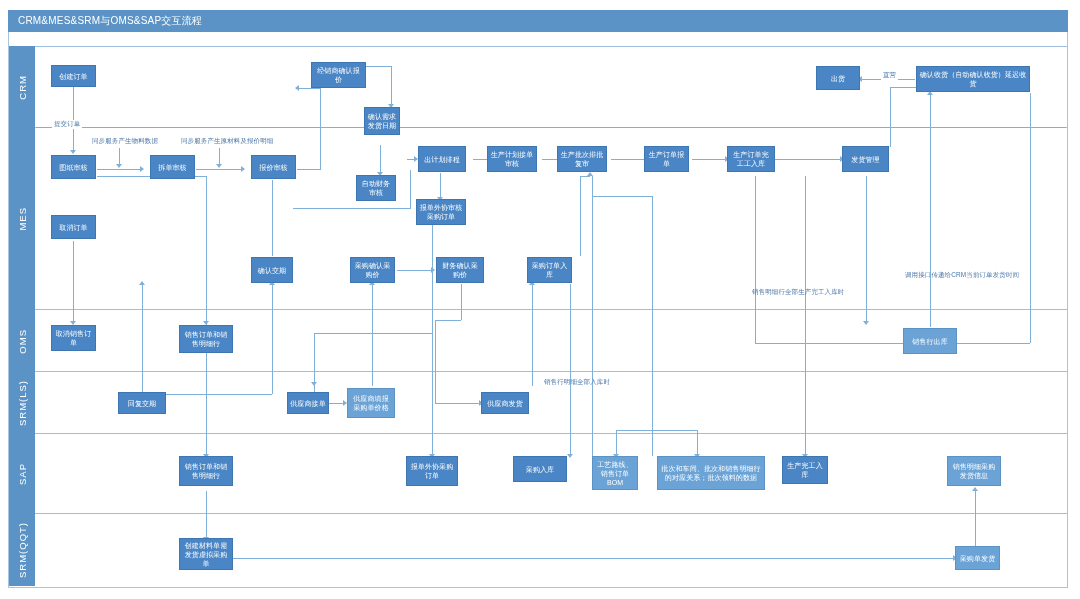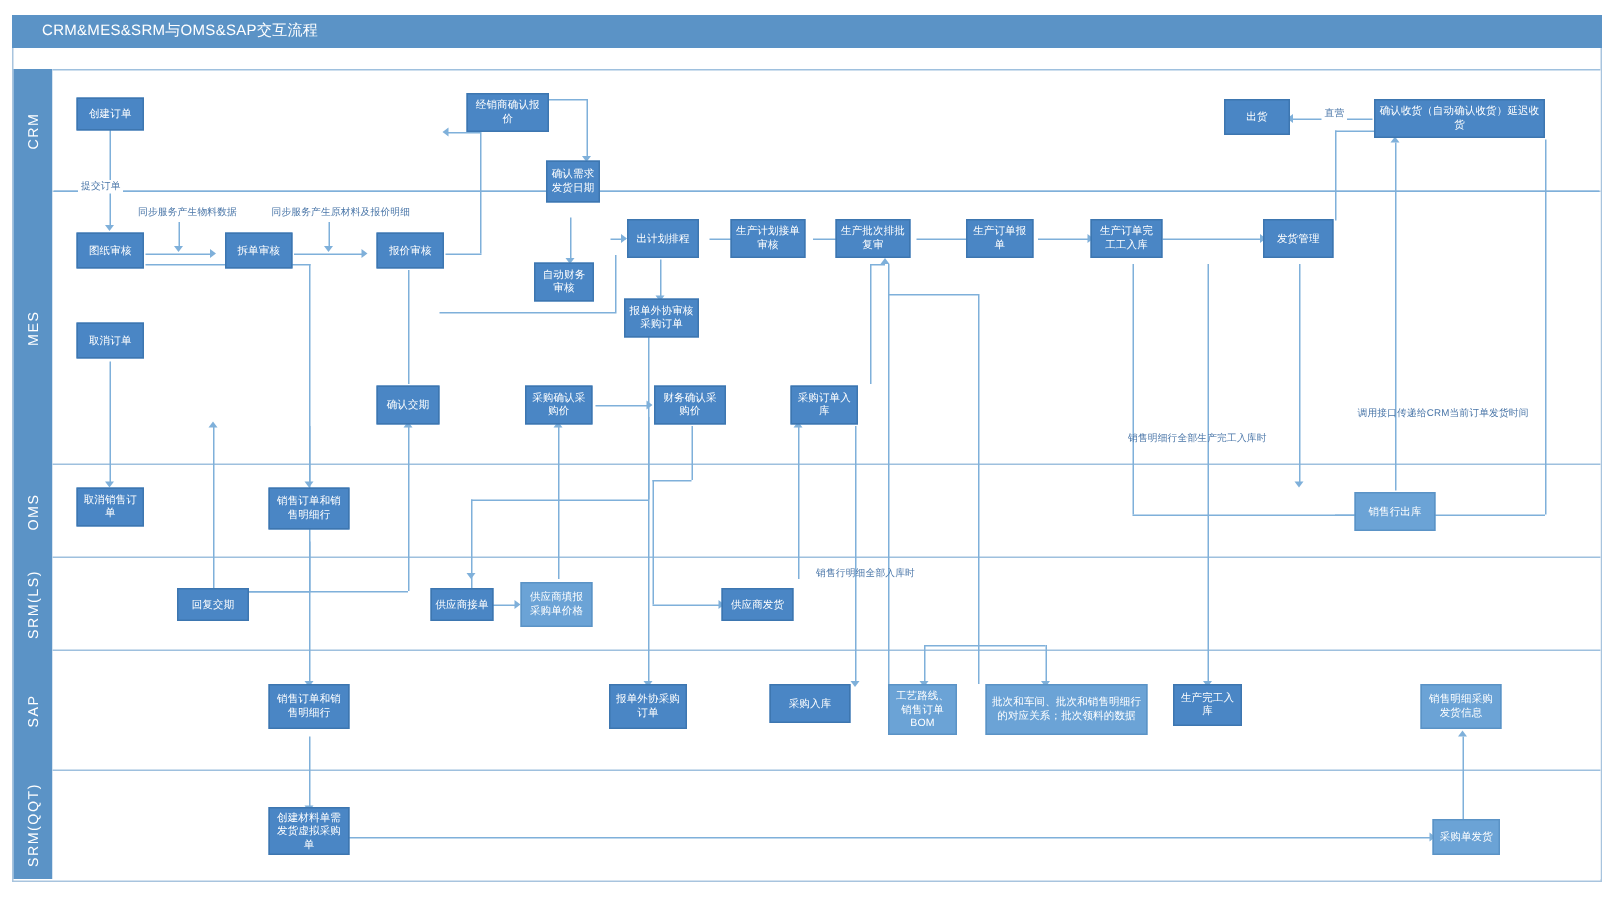--- a/index.html
+++ b/index.html
@@ -2,21 +2,21 @@
 <html><head>
 <meta charset="utf-8">
 <style>
   html,body{margin:0;padding:0;background:#ffffff;}
   body{font-family:"Liberation Sans","DejaVu Sans",sans-serif;}
   #canvas{position:relative;width:1080px;height:599px;background:#ffffff;overflow:hidden;}
 
   
   .frame{position:absolute;left:8px;top:10px;width:1060px;height:578px;border:1px solid #a8c4de;background:#ffffff;box-sizing:border-box;}
   .titlebar{position:absolute;left:8px;top:10px;width:1060px;height:22px;background:#5b93c6;box-sizing:border-box;}
-  .titlebar span{color:#ffffff;font-size:10px;line-height:22px;padding-left:20px;display:block;letter-spacing:.2px;}
+  .titlebar span{color:#ffffff;font-size:10px;line-height:22px;padding-left:10px;display:block;letter-spacing:.2px;}
 
   
   .lane-head{position:absolute;left:9px;width:26px;background:#5b93c6;color:#fff;display:flex;align-items:center;justify-content:center;box-sizing:border-box;}
   .lane-head span{writing-mode:vertical-rl;transform:rotate(180deg);font-size:9.5px;letter-spacing:1px;white-space:nowrap;}
   .lane-body{position:absolute;left:35px;width:1032px;background:#fff;box-sizing:border-box;border-bottom:1px solid #9ec0de;}
   .lane-body.first{border-top:1px solid #9ec0de;}
 
   
   .node{position:absolute;background:#4a86c5;border:1px solid #3d76b0;color:#ffffff;font-size:7px;line-height:9px;
         display:flex;align-items:center;justify-content:center;text-align:center;box-sizing:border-box;padding:1px 2px;

